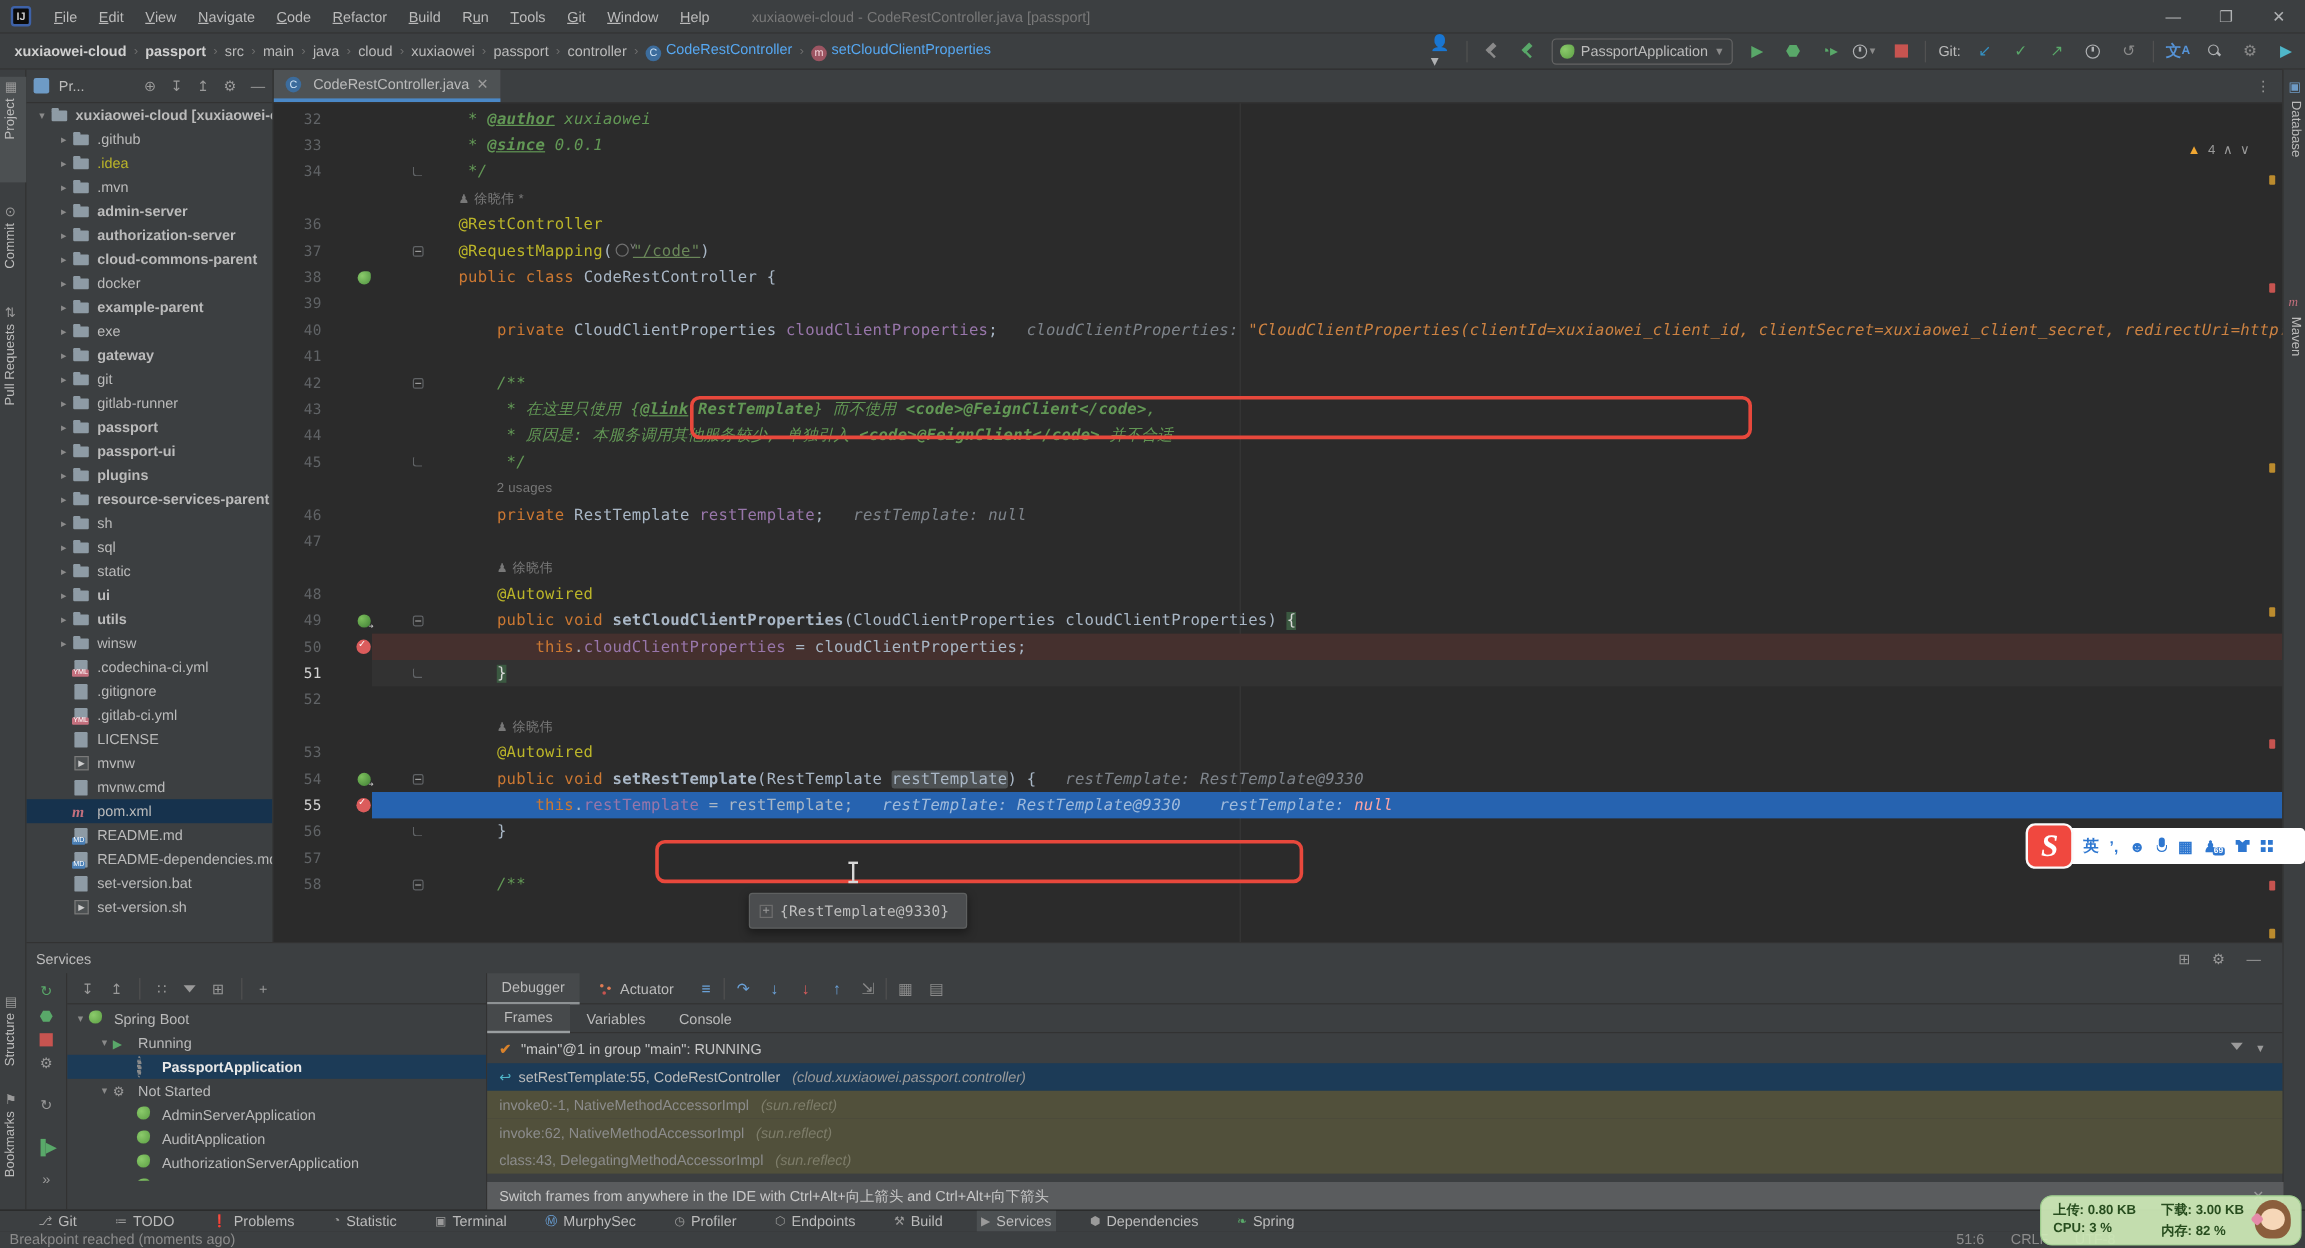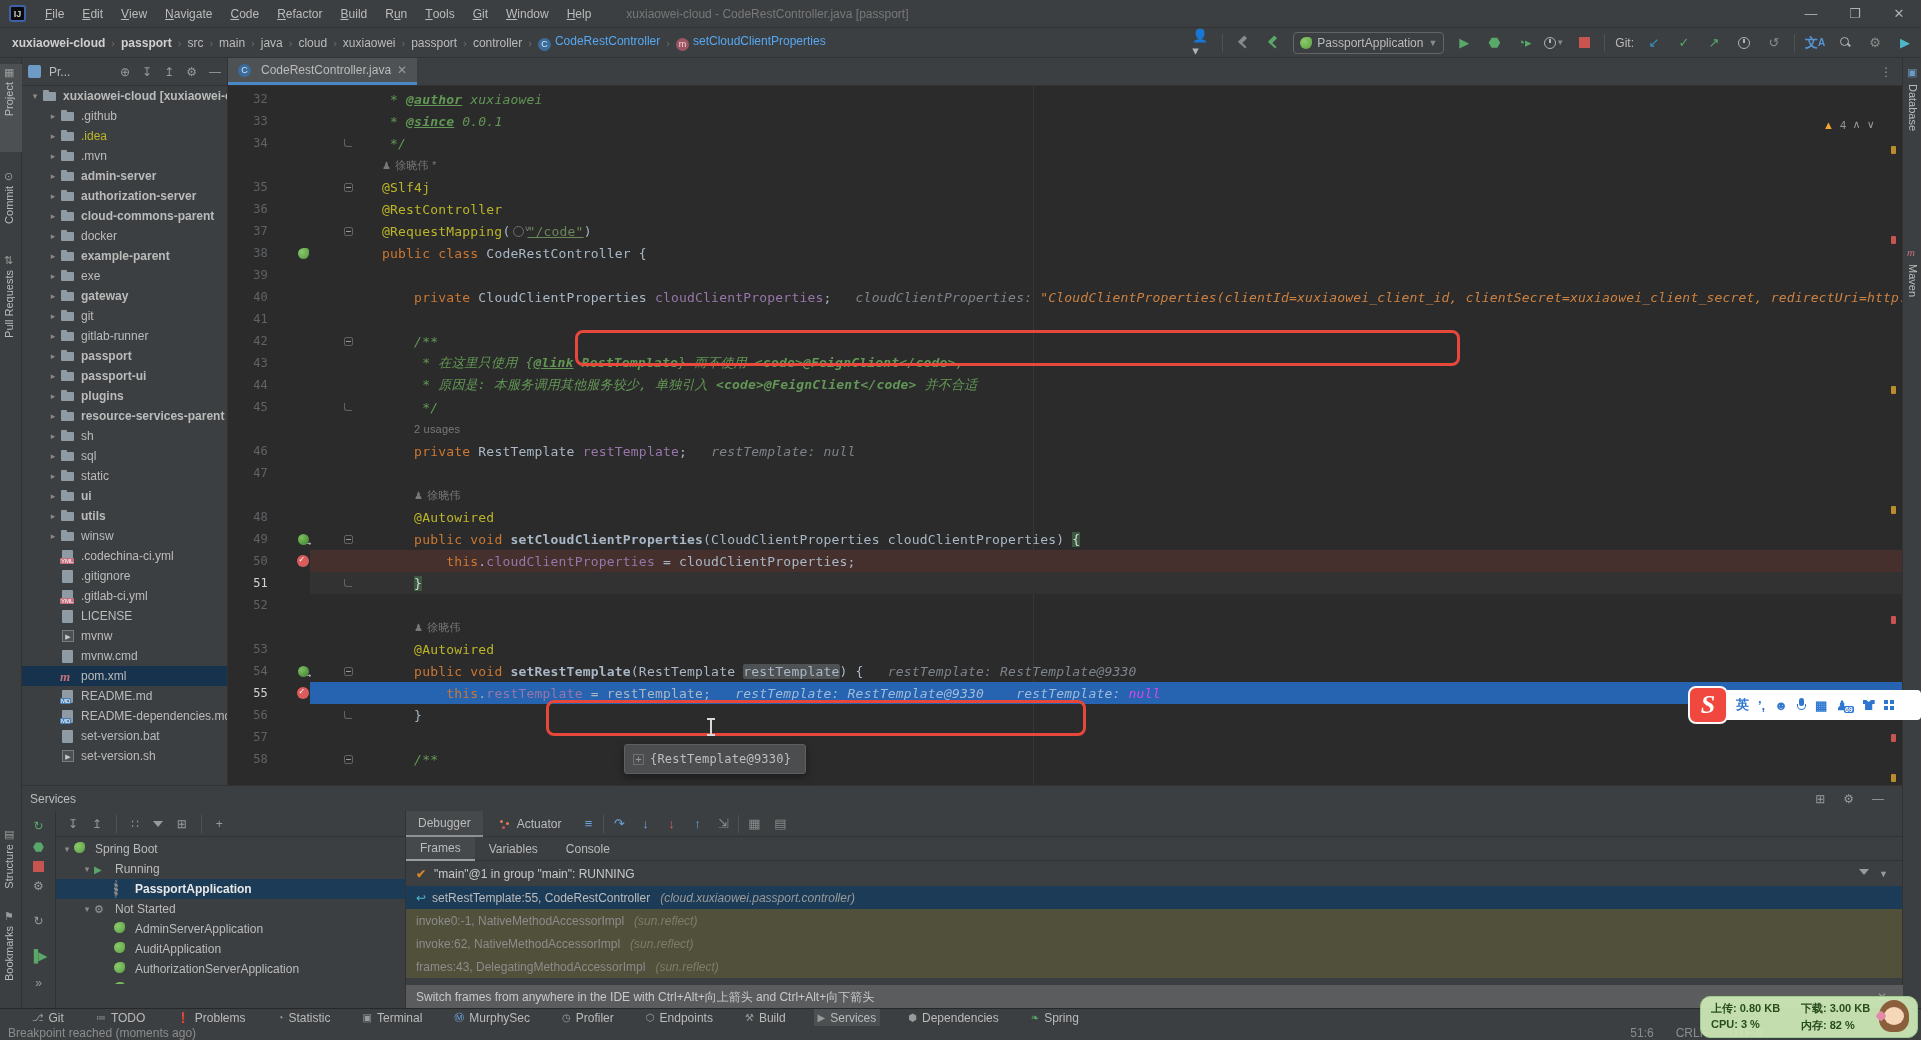--- a/index.html
+++ b/index.html
@@ -89,21 +89,21 @@
   .seg.sk{color:#CC7832;} .seg.sp{color:#A9B7C6;} .seg.sa{color:#BBB529;}
   .seg.ss{color:#6A8759;} .seg.su{text-decoration:underline;}
   .seg.sc{color:#629755;font-style:italic;}
   .seg.scb{color:#629755;font-style:italic;font-weight:bold;}
   .seg.sct{color:#629755;font-style:italic;font-weight:bold;text-decoration:underline;}
   .seg.sf{color:#9876AA;} .seg.smb{color:#A9B7C6;font-weight:bold;}
   .seg.sh{color:#7E848B;font-style:italic;}
   .seg.shv{color:#CC8242;font-style:italic;}
   .seg.shl{background:#4E5254;border-radius:2px;}
   .seg.sbm{background:#3B5941;color:#D8D8D8;}
-  .bg-exec .seg.sh{color:#9FBADB;} .bg-exec .seg.shv{color:#d946ef;}
+  .bg-exec .seg.sh{color:#9FBADB;} .bg-exec .seg.shv{color:#fca5a5;}
   .inlayrow .codecell{font-family:"Liberation Sans",sans-serif;font-size:11px;color:#787878;font-style:normal;}
   .person-ico{display:inline-block;color:#787878;font-size:10px;margin-right:4px;}
   .globe-ico{display:inline-block;width:11px;height:11px;border:1px solid #6E6E6E;border-radius:50%;position:relative;margin:0 3px;vertical-align:-1px;}
   .globe-ico::after{content:"˅";position:absolute;right:-7px;top:-3px;color:#8A8A8A;font-size:9px;}
   #guide-line{position:absolute;left:805px;top:0;width:1px;height:699px;background:#373737;}
   .redbox{position:absolute;border:3px solid #E8483C;border-radius:8px;z-index:5;}
   #dbg-tooltip{position:absolute;left:396px;top:658px;width:182px;height:30px;background:#4B4D4F;border:1px solid #5E6060;border-radius:3px;display:flex;align-items:center;gap:6px;padding:0 8px;z-index:6;font-size:12px;color:#BFBFBF;box-shadow:0 3px 8px rgba(0,0,0,.4);}
   #dbg-tooltip .plus{color:#9A9A9A;border:1px solid #6E6E6E;width:11px;height:11px;line-height:9px;text-align:center;font-size:10px;}
   #ibeam{position:absolute;left:482px;top:634px;width:2px;height:14px;background:#D8D8D8;z-index:7;}
   #ibeam::before,#ibeam::after{content:"";position:absolute;left:-3px;width:8px;height:2px;background:#D8D8D8;}
@@ -508,21 +508,20 @@
     </div>
     <div id="tab-more">⋮</div>
   </div>
   <div id="code-area">
     <div id="guide-line"></div>
     <div id="code-lines">
         <div class="crow"><span class="lnum">32</span><span class="gcell"></span><span class="fcell"></span><span class="codecell"><span class="seg sc"> * </span><span class="seg sct">@author</span><span class="seg sc"> xuxiaowei</span></span></div>
         <div class="crow"><span class="lnum">33</span><span class="gcell"></span><span class="fcell"></span><span class="codecell"><span class="seg sc"> * </span><span class="seg sct">@since</span><span class="seg sc"> 0.0.1</span></span></div>
         <div class="crow"><span class="lnum">34</span><span class="gcell"></span><span class="fcell"><span class="fold-end"></span></span><span class="codecell"><span class="seg sc"> */</span></span></div>
         <div class="crow inlayrow"><span class="lnum"></span><span class="gcell"></span><span class="fcell"></span><span class="codecell"><span class="person-ico">♟</span><span>徐晓伟 *</span></span></div>
-        <div class="crow"><span class="lnum">35</span><span class="gcell"></span><span class="fcell"><span class="fold-start"></span></span><span class="codecell"><span class="seg sa">@Slf4j</span></span></div>
         <div class="crow"><span class="lnum">36</span><span class="gcell"></span><span class="fcell"></span><span class="codecell"><span class="seg sa">@RestController</span></span></div>
         <div class="crow"><span class="lnum">37</span><span class="gcell"></span><span class="fcell"><span class="fold-start"></span></span><span class="codecell"><span class="seg sa">@RequestMapping</span><span class="seg sp">(</span><span class="globe-ico"></span><span class="seg ss su">"/code"</span><span class="seg sp">)</span></span></div>
         <div class="crow"><span class="lnum">38</span><span class="gcell"><span class="gi-spring"></span></span><span class="fcell"></span><span class="codecell"><span class="seg sk">public class </span><span class="seg sp">CodeRestController {</span></span></div>
         <div class="crow"><span class="lnum">39</span><span class="gcell"></span><span class="fcell"></span><span class="codecell"></span></div>
         <div class="crow"><span class="lnum">40</span><span class="gcell"></span><span class="fcell"></span><span class="codecell"><span class="seg sp">    </span><span class="seg sk">private </span><span class="seg sp">CloudClientProperties </span><span class="seg sf">cloudClientProperties</span><span class="seg sp">;</span><span class="seg sh">   cloudClientProperties: </span><span class="seg shv">"CloudClientProperties(clientId=xuxiaowei_client_id, clientSecret=xuxiaowei_client_secret, redirectUri=http://gateway</span></span></div>
         <div class="crow"><span class="lnum">41</span><span class="gcell"></span><span class="fcell"></span><span class="codecell"></span></div>
         <div class="crow"><span class="lnum">42</span><span class="gcell"></span><span class="fcell"><span class="fold-start"></span></span><span class="codecell"><span class="seg sp">    </span><span class="seg sc">/**</span></span></div>
         <div class="crow"><span class="lnum">43</span><span class="gcell"></span><span class="fcell"></span><span class="codecell"><span class="seg sp">    </span><span class="seg sc"> * 在这里只使用 {</span><span class="seg sct">@link</span><span class="seg scb"> RestTemplate</span><span class="seg sc">} 而不使用 </span><span class="seg scb">&lt;code&gt;@FeignClient&lt;/code&gt;</span><span class="seg sc">,</span></span></div>
         <div class="crow"><span class="lnum">44</span><span class="gcell"></span><span class="fcell"></span><span class="codecell"><span class="seg sp">    </span><span class="seg sc"> * 原因是: 本服务调用其他服务较少, 单独引入 </span><span class="seg scb">&lt;code&gt;@FeignClient&lt;/code&gt;</span><span class="seg sc"> 并不合适</span></span></div>
         <div class="crow"><span class="lnum">45</span><span class="gcell"></span><span class="fcell"><span class="fold-end"></span></span><span class="codecell"><span class="seg sp">    </span><span class="seg sc"> */</span></span></div>
@@ -686,21 +685,21 @@
         </div>
         <div class="frow lib">
           <span>invoke0:-1, NativeMethodAccessorImpl</span>
           <span class="pkg">(sun.reflect)</span>
         </div>
         <div class="frow lib">
           <span>invoke:62, NativeMethodAccessorImpl</span>
           <span class="pkg">(sun.reflect)</span>
         </div>
         <div class="frow lib">
-          <span>frames:43, DelegatingMethodAccessorImpl</span>
+          <span>class:43, DelegatingMethodAccessorImpl</span>
           <span class="pkg">(sun.reflect)</span>
         </div>
       </div>
     <div id="dbg-hint">
       <span>Switch frames from anywhere in the IDE with Ctrl+Alt+向上箭头 and Ctrl+Alt+向下箭头</span>
       <span class="close">✕</span>
     </div>
   </div>
 </div>
 

